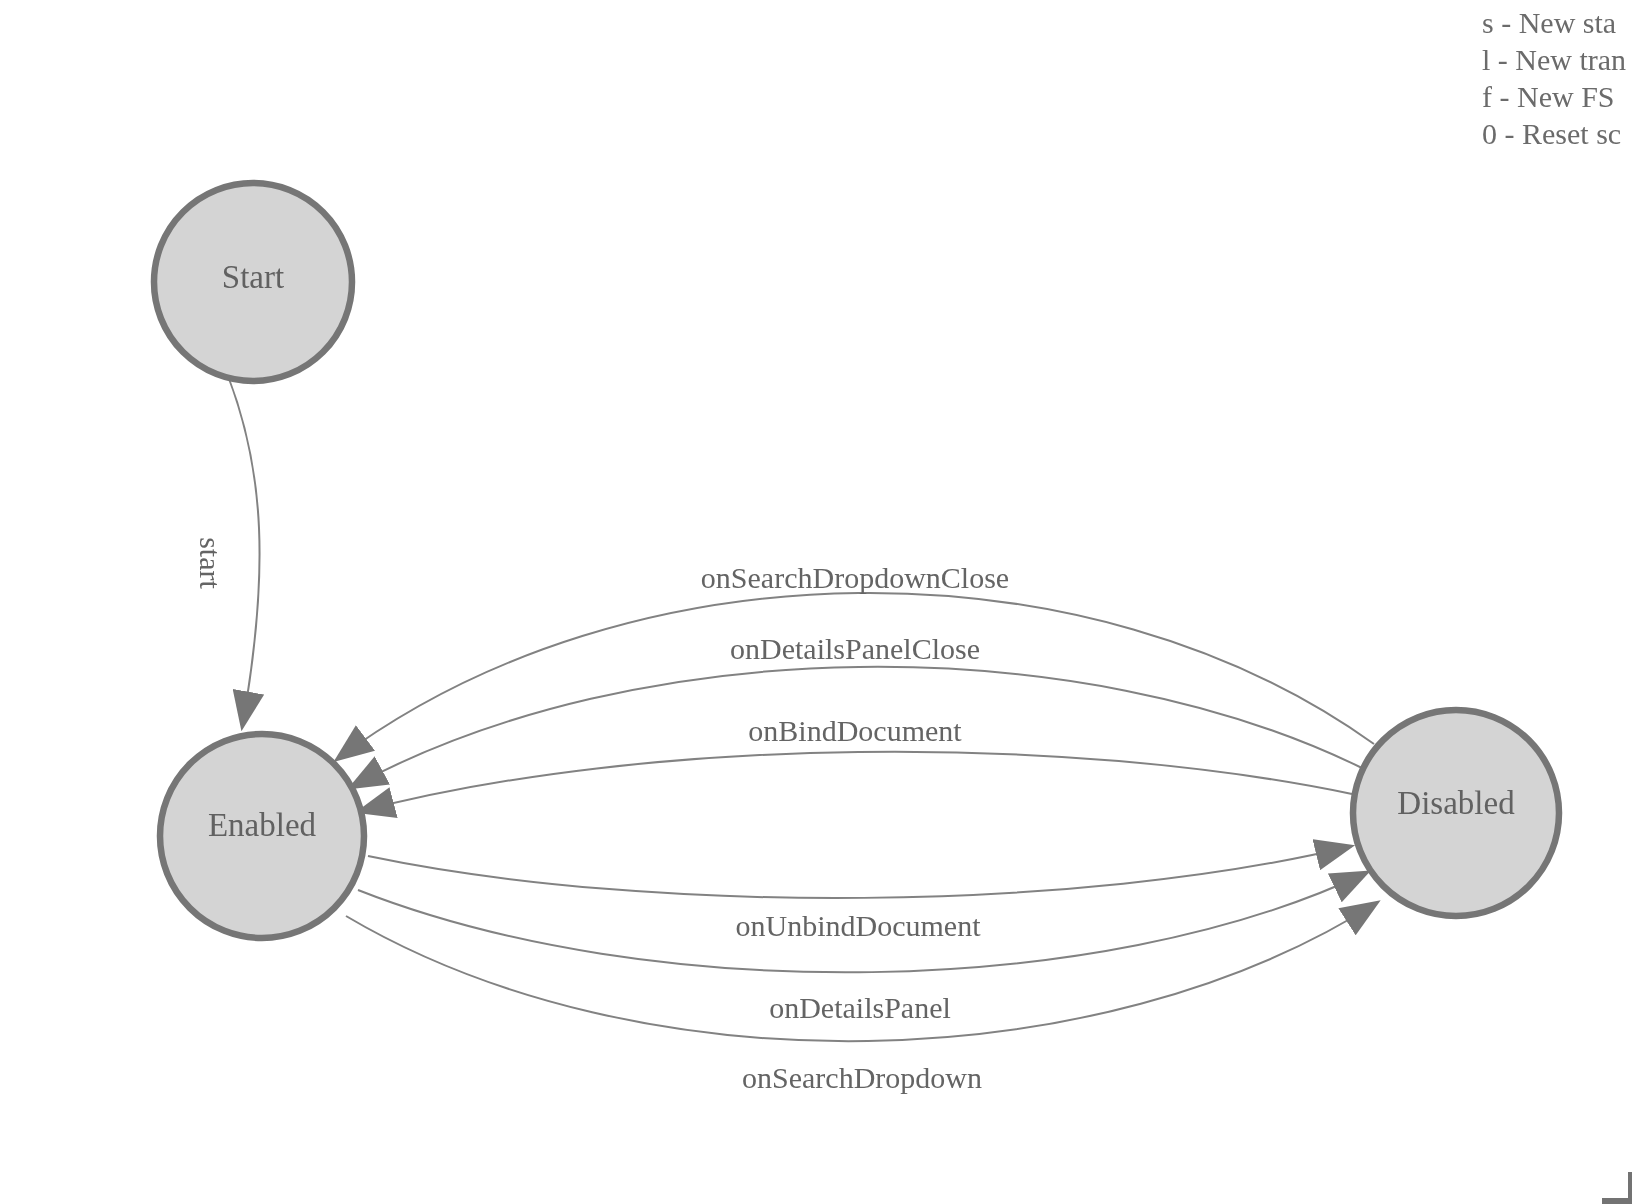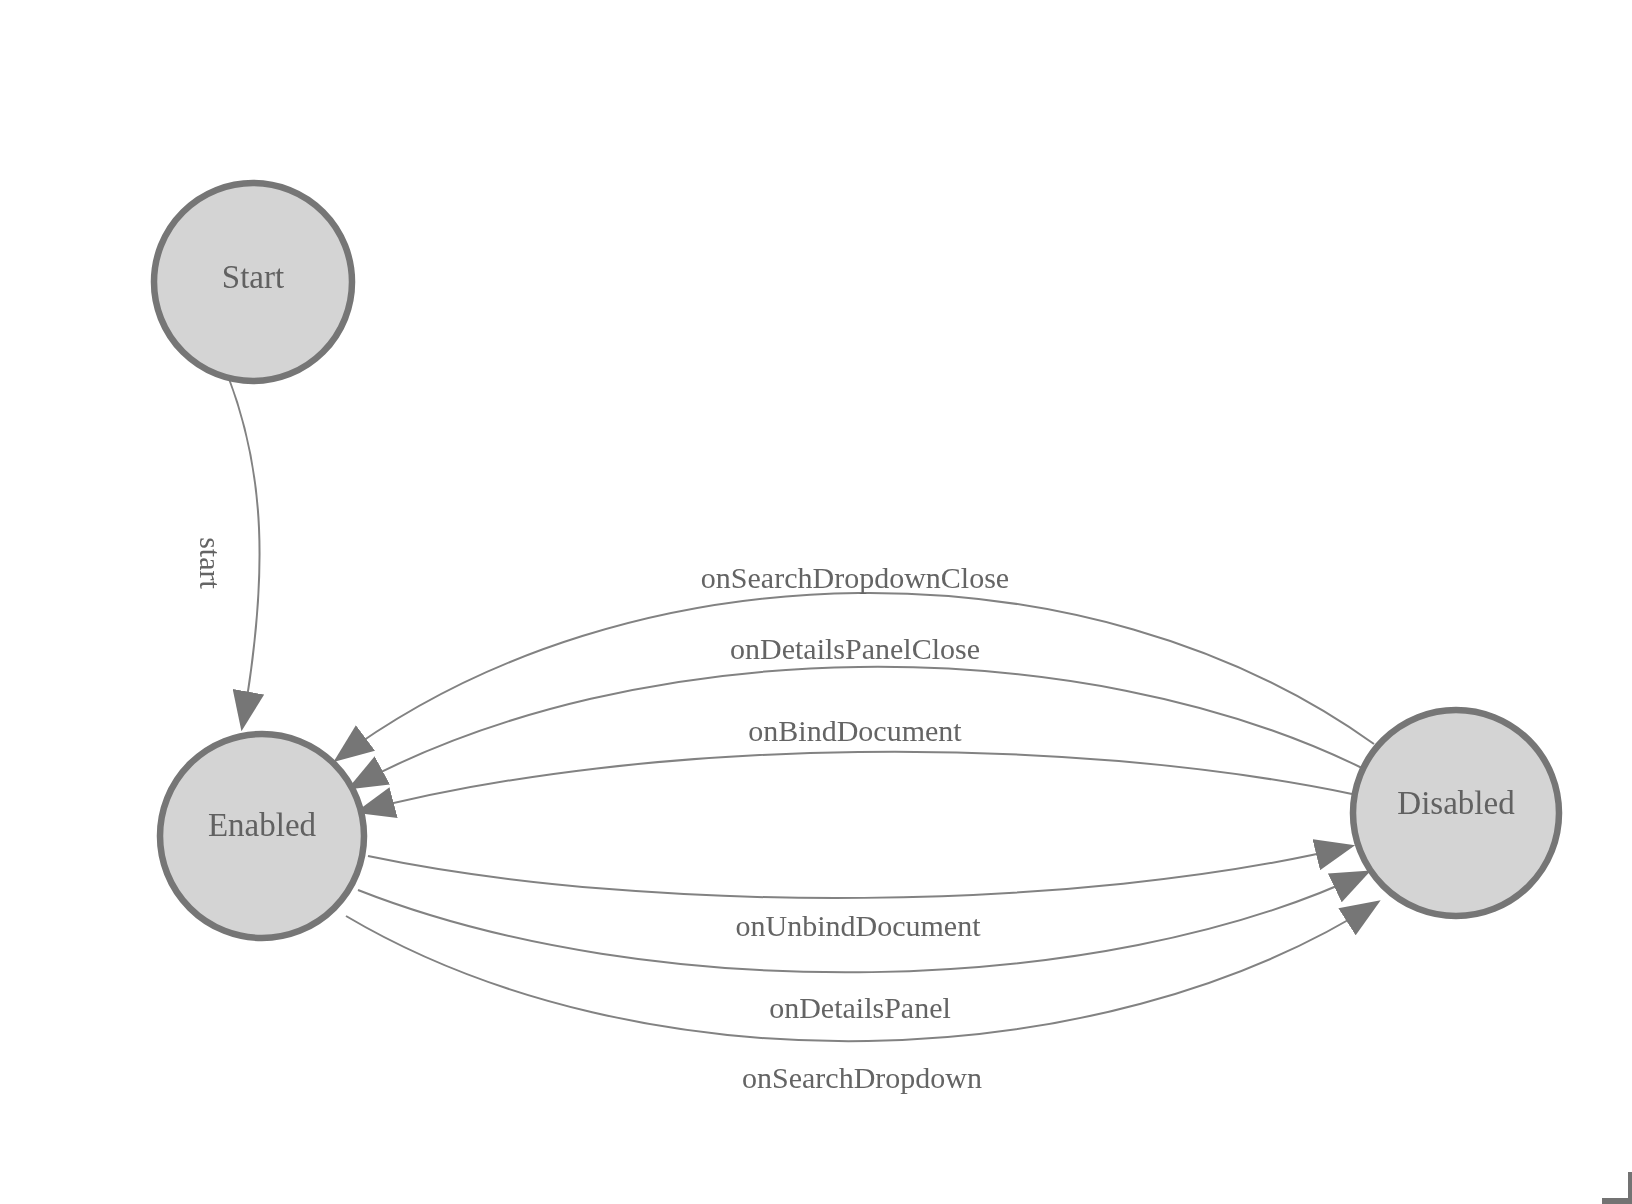--- a/index.html
+++ b/index.html
@@ -126,17 +126,23 @@
       <circle class="node-circle" cx="262" cy="836" r="102"></circle>
       <text class="node-label" x="262" y="836">Enabled</text>
     </g>
 
     <g>
       <circle class="node-circle" cx="1456" cy="813" r="103"></circle>
       <text class="node-label" x="1456" y="814">Disabled</text>
     </g>
   </svg>
 
+  <div class="legend">
+    <div>s - New sta</div>
+    <div>l - New tran</div>
+    <div>f - New FS</div>
+    <div>0 - Reset sc</div>
+  </div>
 
   <div class="corner-artifact-v"></div>
   <div class="corner-artifact-h"></div>
 
 </div>
 
 </body></html>

